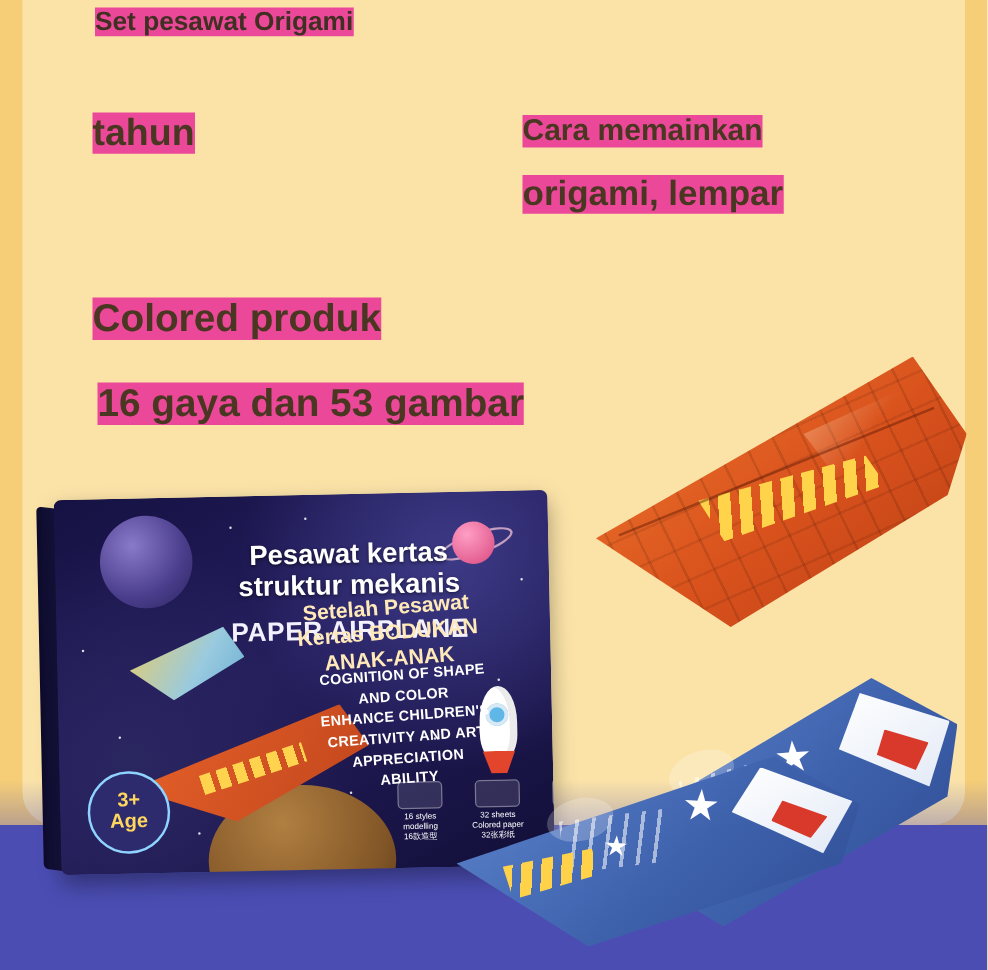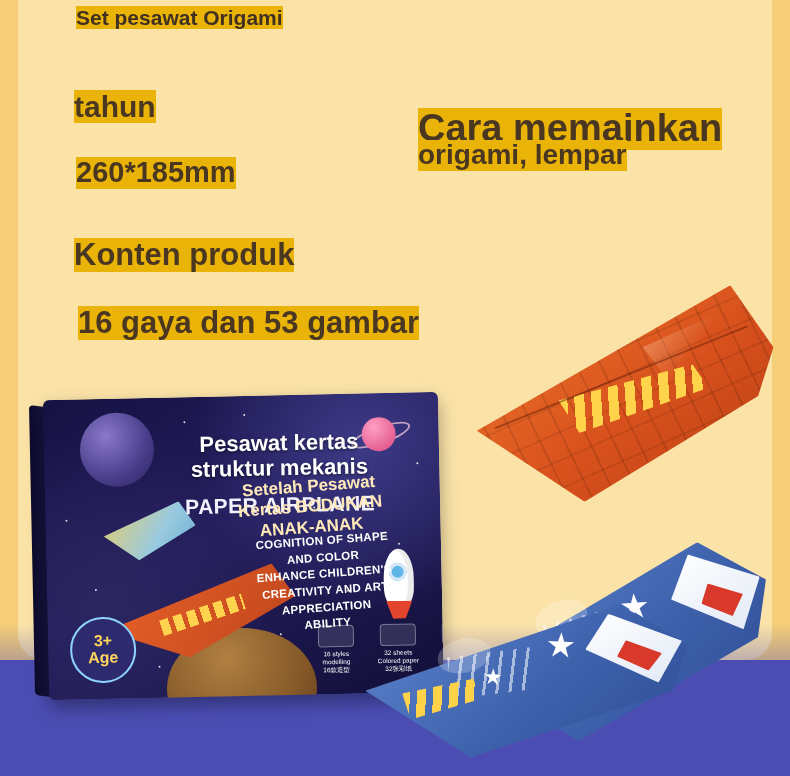--- a/index.html
+++ b/index.html
@@ -47,31 +47,31 @@
     bottom: 116px;
     width: 790px;
     height: 60px;
     background: linear-gradient(to bottom, rgba(75,77,179,0) 0%, rgba(75,77,179,0.0) 40%, rgba(75,77,179,0.35) 100%);
   }
 
   
   .cap {
     position: absolute;
     color: #4a3722;
-    background: #eab308;
+    background: #ec4899;
     white-space: nowrap;
     line-height: 1.1;
     font-weight: 700;
   }
 
   #cap-set        { left: 76px;  top: 6px;   font-size: 21px; color:#3f3022;}
   #cap-age        { left: 418px; top: 0px;   font-size: 31px; }
   #cap-ukuran     { left: 74px;  top: 90px;  font-size: 30px; }
   #cap-size       { left: 76px;  top: 157px; font-size: 29px; }
-  #cap-cara1      { left: 418px; top: 108px; font-size: 38px; }
+  #cap-cara1      { left: 418px; top: 92px; font-size: 24px; }
   #cap-cara2      { left: 418px; top: 140px; font-size: 28px; }
   #cap-konten     { left: 74px;  top: 238px; font-size: 31px; }
   #cap-styles     { left: 78px;  top: 306px; font-size: 31px; }
 
   
   #box {
     position: absolute;
     left: 46px;
     top: 396px;
     width: 395px;
@@ -405,24 +405,23 @@
 
 <div id="stage">
 
   <div class="bg-top"></div>
   <div class="bg-card"></div>
   <div class="bg-bottom-fade"></div>
   <div class="bg-bottom"></div>
 
   <div class="cap" id="cap-set">Set pesawat Origami</div>
   <div class="cap" id="cap-ukuran">tahun</div>
-  <div class="cap" id="cap-size">260*185mm</div>
   <div class="cap" id="cap-cara1">Cara memainkan</div>
   <div class="cap" id="cap-cara2">origami, lempar</div>
-  <div class="cap" id="cap-konten">Konten produk</div>
+  <div class="cap" id="cap-konten">Colored produk</div>
   <div class="cap" id="cap-styles">16 gaya dan 53 gambar</div>
 
   <div id="box">
     <div class="box-spine"></div>
     <div class="box-face">
       <div class="planet-a"></div>
       <div class="planet-b-ring"></div>
       <div class="planet-b"></div>
       <div class="planet-c"></div>
 

